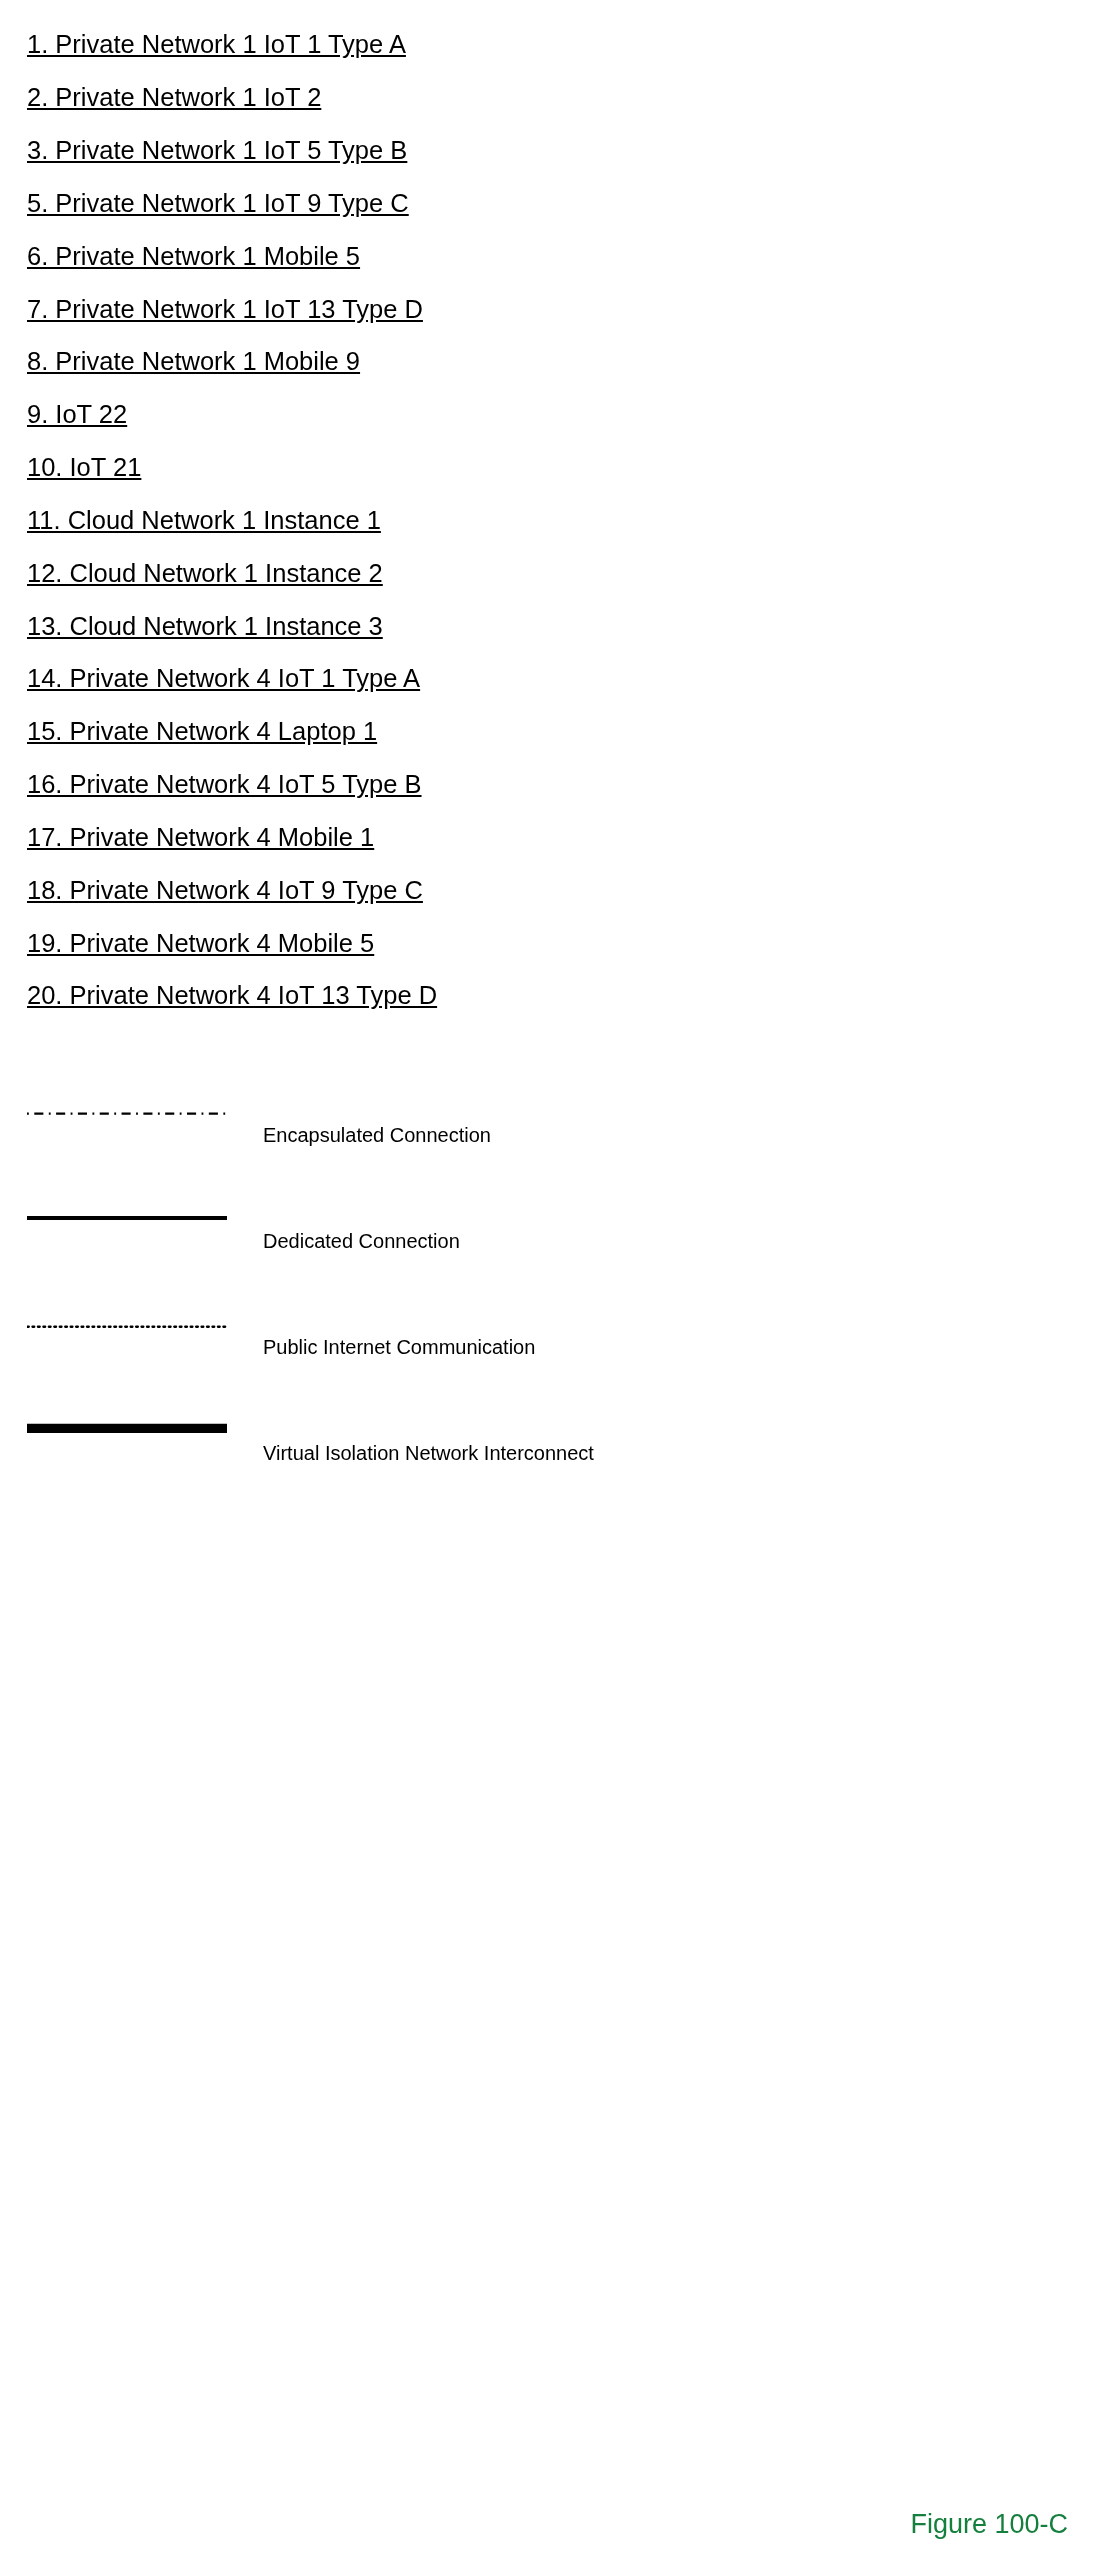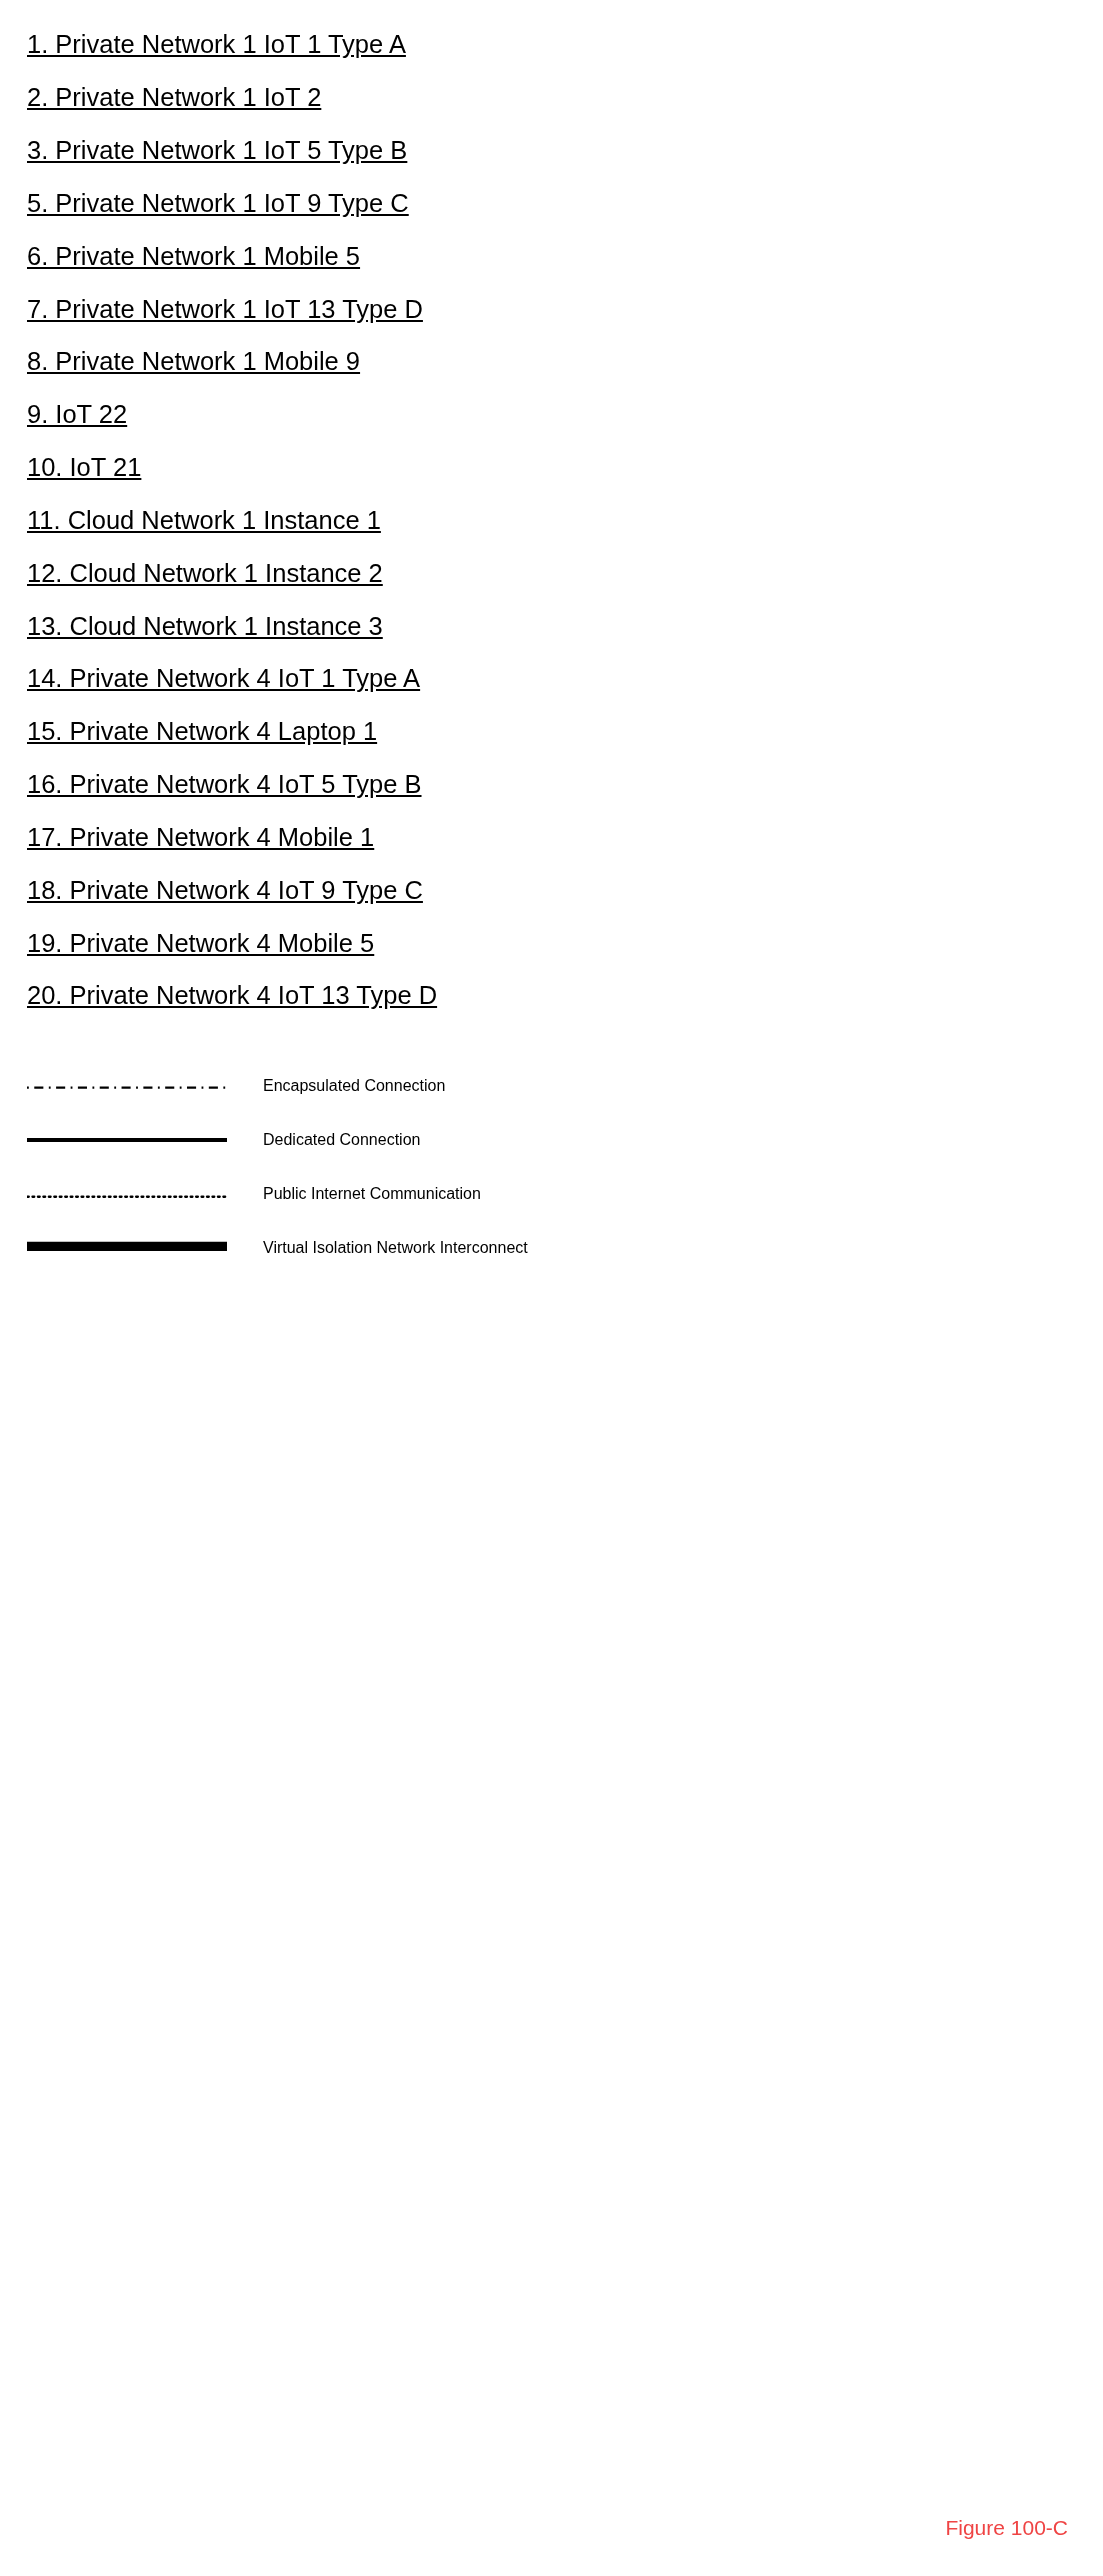--- a/index.html
+++ b/index.html
@@ -41,30 +41,31 @@
       margin-bottom: 36px;
     }
 
     .legend-line {
       width: 200px;
       margin-right: 36px;
       flex-shrink: 0;
     }
 
     .legend-label {
-      font-size: 16px;
+      font-size: 20px;
       color: #000000;
+      margin-top: 47px;
     }
 
     .figure-caption {
       position: absolute;
       bottom: 36px;
       right: 36px;
-      font-size: 21px;
-      color: #ef4444;
+      font-size: 27px;
+      color: #15803d;
     }
   </style>
 </head>
 <body>
 
 <ul class="items-list" id="items-list">
 <li>1. Private Network 1 IoT 1 Type A</li>
     <li>2. Private Network 1 IoT 2</li>
     <li>3. Private Network 1 IoT 5 Type B</li>
     <li>5. Private Network 1 IoT 9 Type C</li>

